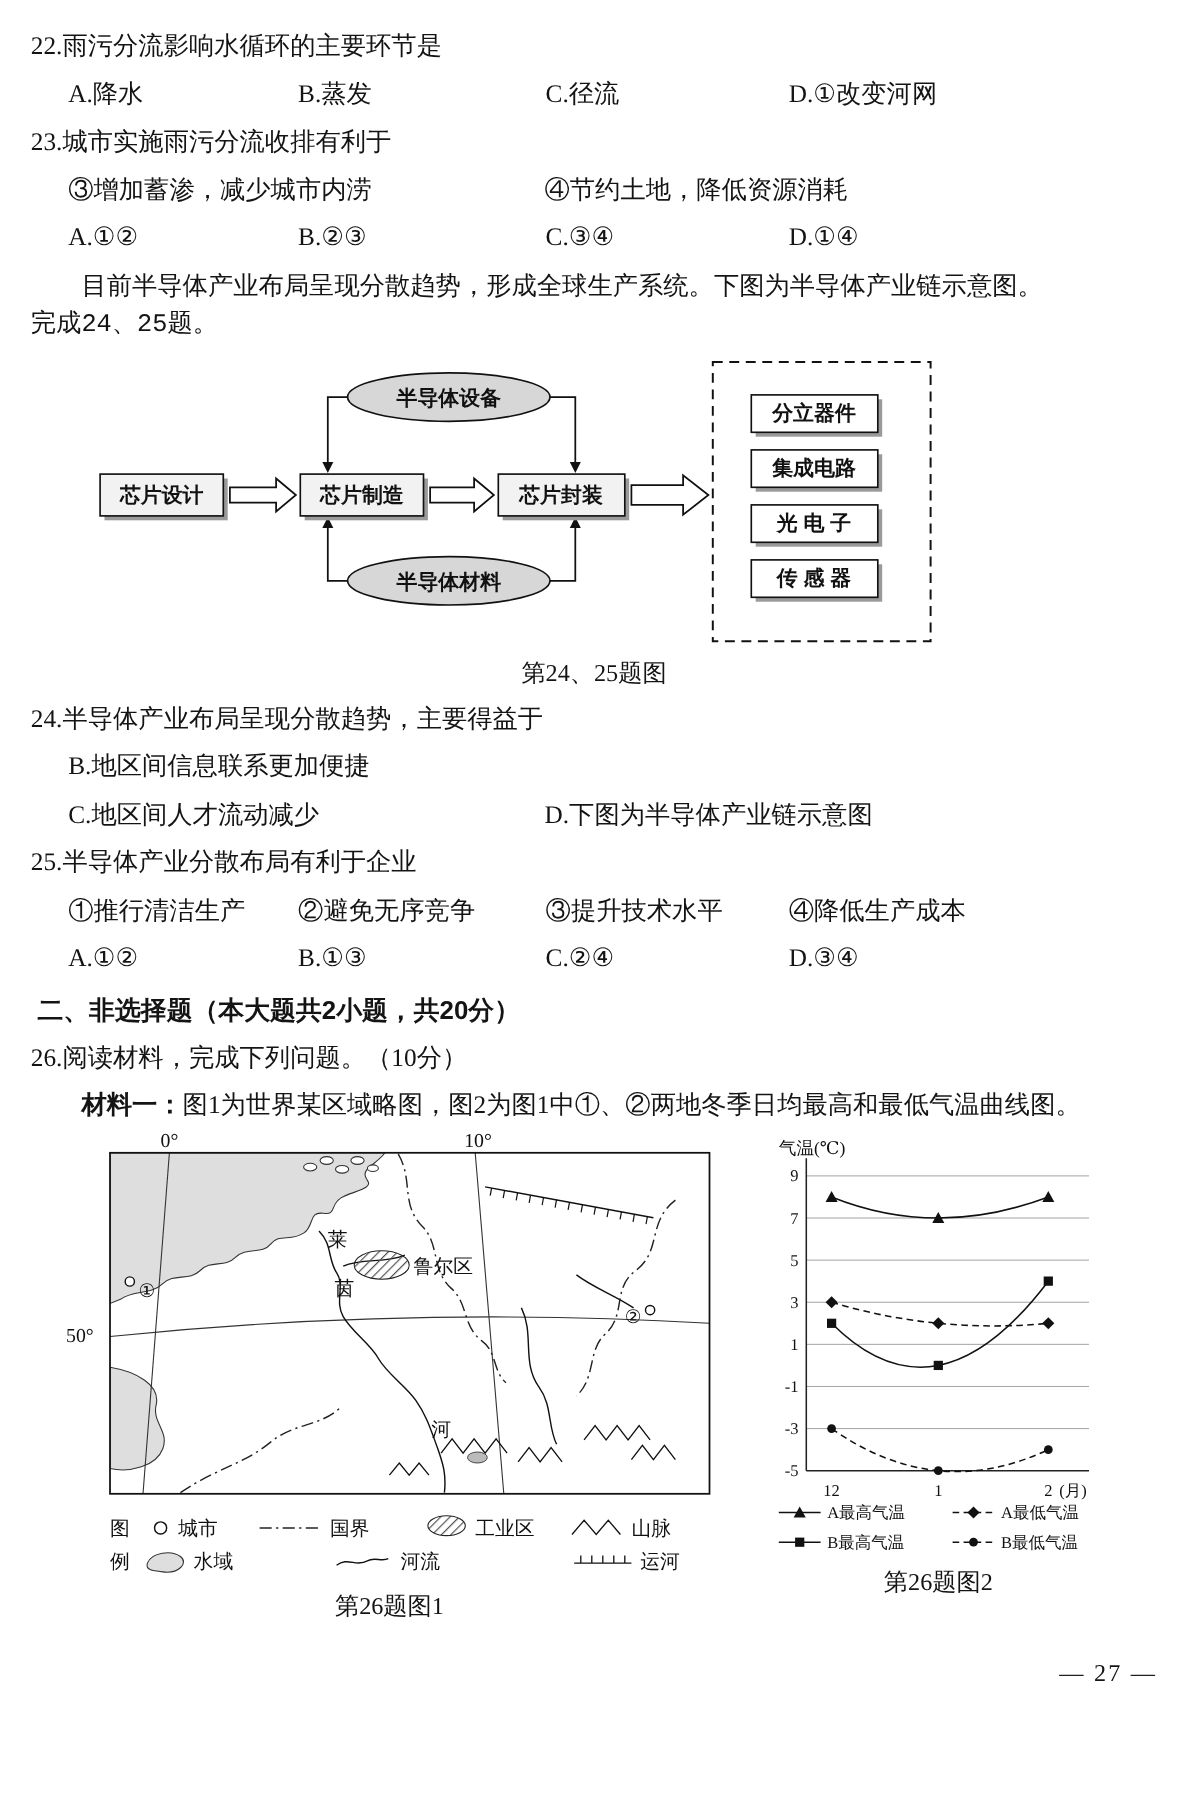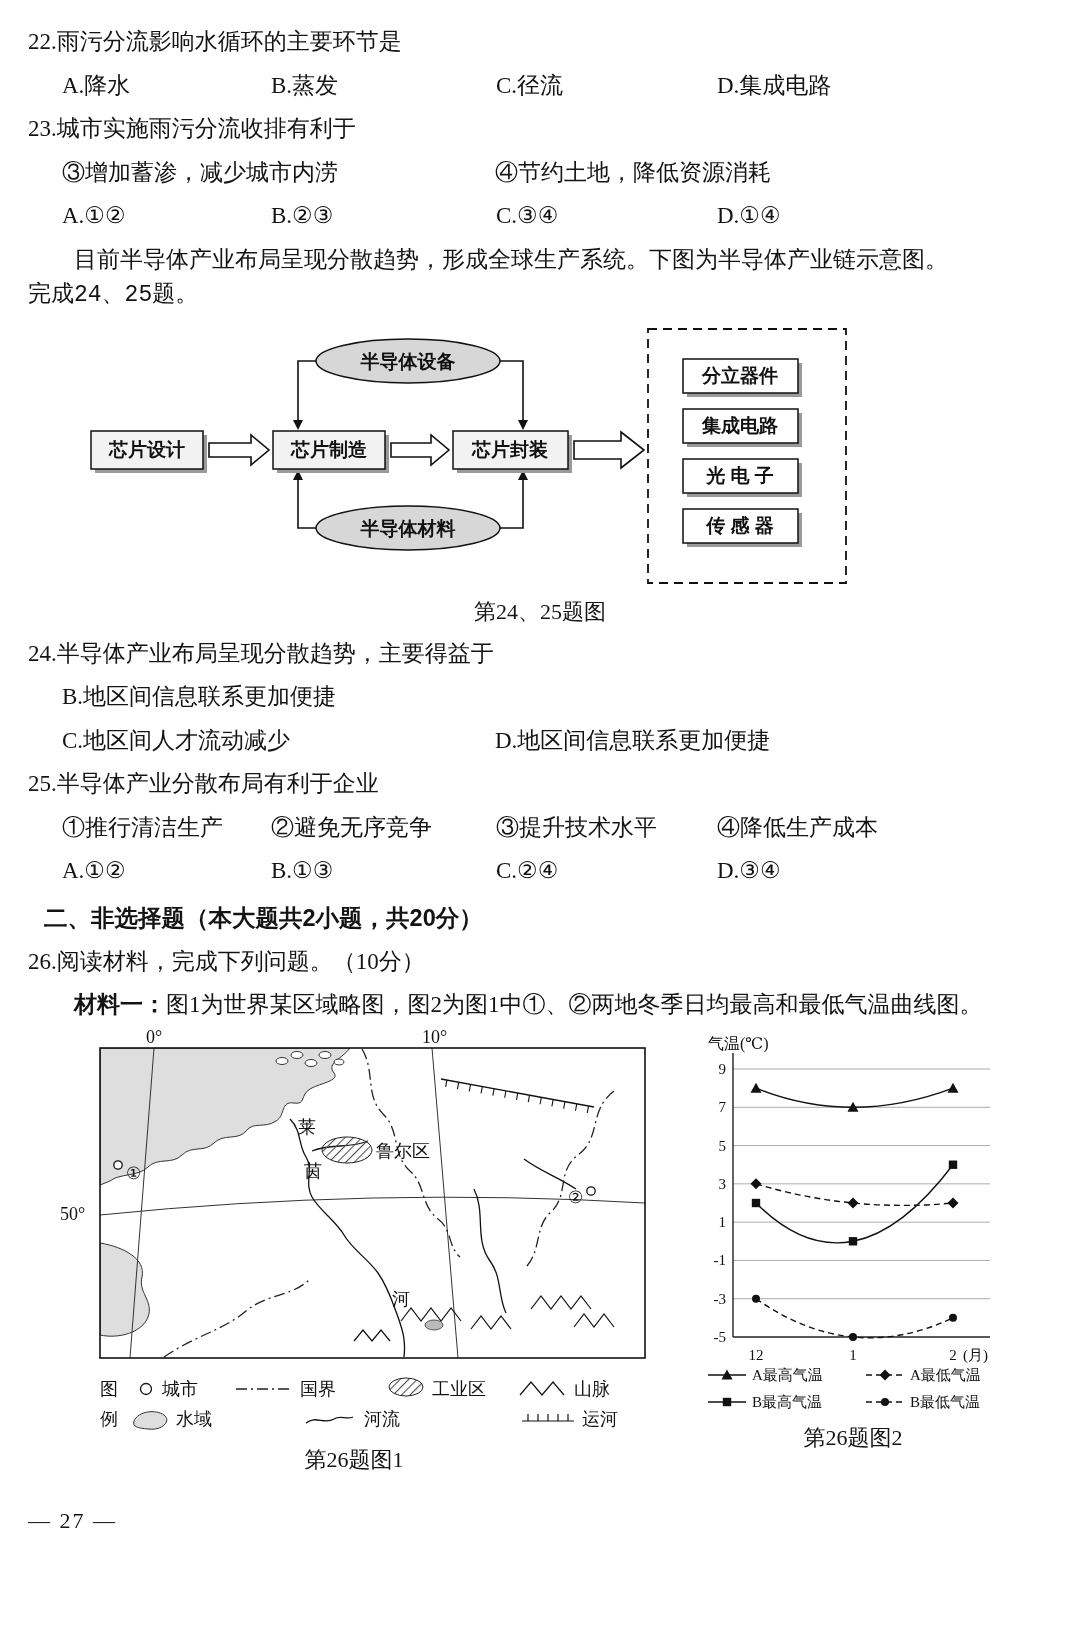--- a/index.html
+++ b/index.html
@@ -7,47 +7,47 @@
     width:1080px; min-height:1632px;
     font-family:"Liberation Serif","DejaVu Serif",serif;
     font-size:23px; color:#141414; line-height:1.5;
   }
   .paper { padding:16px 28px 10px 28px; }
   .stem { margin:9px 0 2px 0; }
   .row { display:grid; padding-left:34px; margin:9px 0; }
   .cols4 { grid-template-columns:209px 225px 221px auto; }
   .cols2 { grid-template-columns:433px auto; }
   .passage { text-indent:2em; width:935px; margin:10px 0 4px 0;font-family:Liberation Mono, monospace; }
-  .section-head { font-family:"Liberation Sans","DejaVu Sans",sans-serif; font-weight:bold; font-size:23.5px; margin:12px 0 4px 16px; }
+  .section-head { font-family:"Liberation Sans","DejaVu Sans",sans-serif; font-weight:bold; font-size:23.5px; margin:12px 0 4px 6px; }
   .material { text-indent:2em; margin:8px 0 6px 0; }
   .material b { font-family:"Liberation Sans","DejaVu Sans",sans-serif; }
   .caption { text-align:center; font-size:22px; margin:2px 0 6px 0; }
   .diagram-wrap { margin:8px 0 0 55px; }
   .figures { display:flex; align-items:flex-start; gap:34px; margin:6px 0 0 26px; }
   .fig { display:flex; flex-direction:column; }
-  .footer { text-align:left; font-size:22px; margin-top:22px; letter-spacing:2px; }
+  .footer { text-align:right; font-size:22px; margin-top:22px; letter-spacing:2px; }
   svg { display:block; }
   svg text { font-family:"Liberation Serif","DejaVu Serif",serif; fill:#111; }
   .dg-label { font-family:"Liberation Sans","DejaVu Sans",sans-serif; font-weight:bold; font-size:19px; text-anchor:middle; }
   .map-text { font-size:17px; }
   .map-text-b { font-size:18px; }
   .lg-text { font-size:18px; }
 </style>
 </head>
 <body>
 
 <div class="paper">
 
   <section>
     <div class="stem">22.雨污分流影响水循环的主要环节是</div>
     <div class="row cols4">
       <span>A.降水</span>
       <span>B.蒸发</span>
       <span>C.径流</span>
-      <span>D.集成电路</span>
+      <span>D.①改变河网</span>
     </div>
   </section>
 
   <section>
     <div class="stem">23.城市实施雨污分流收排有利于</div>
     <div class="row cols2">
       <span>③增加蓄渗，减少城市内涝</span>
       <span>④节约土地，降低资源消耗</span>
     </div>
     <div class="row cols4">
@@ -119,21 +119,21 @@
   </div>
   <div class="caption">第24、25题图</div>
 
   <section>
     <div class="stem">24.半导体产业布局呈现分散趋势，主要得益于</div>
     <div class="row cols2">
       <span>B.地区间信息联系更加便捷</span>
     </div>
     <div class="row cols2">
       <span>C.地区间人才流动减少</span>
-      <span>D.地区间信息联系更加便捷</span>
+      <span>D.下图为半导体产业链示意图</span>
     </div>
   </section>
 
   <section>
     <div class="stem">25.半导体产业分散布局有利于企业</div>
     <div class="row cols4">
       <span>①推行清洁生产</span>
       <span>②避免无序竞争</span>
       <span>③提升技术水平</span>
       <span>④降低生产成本</span>

